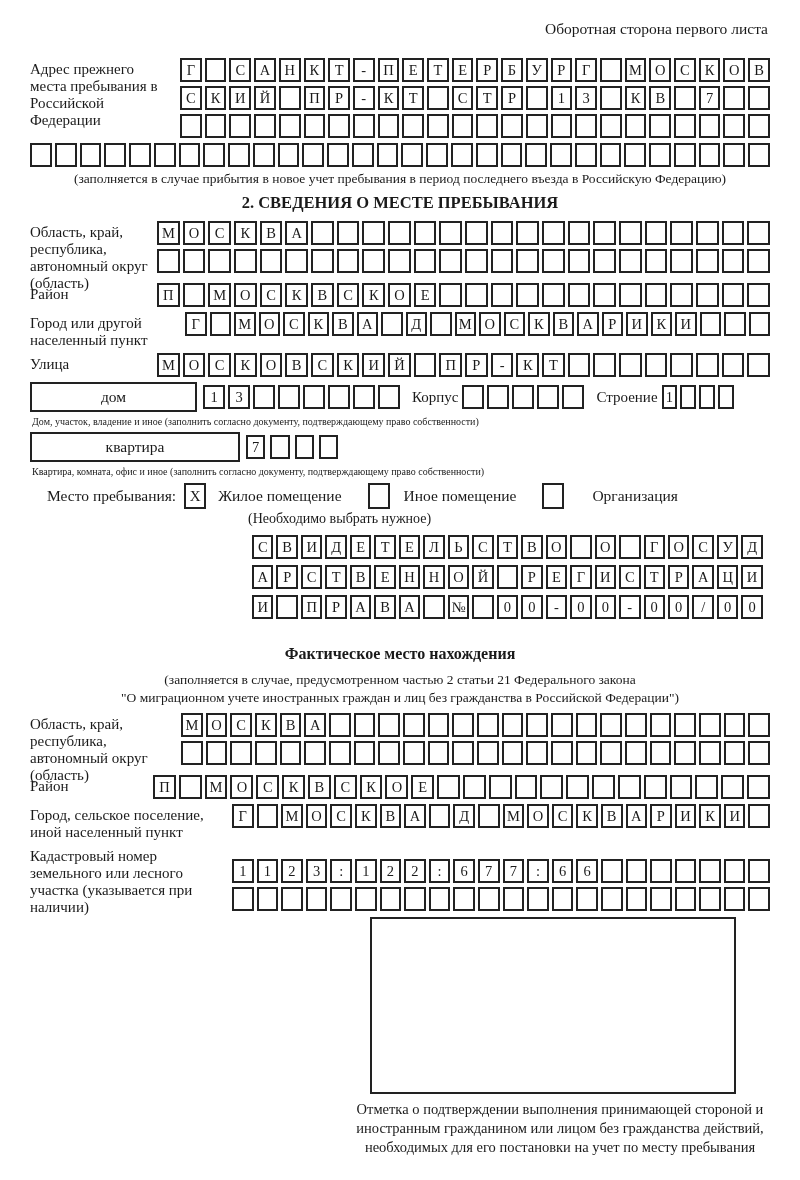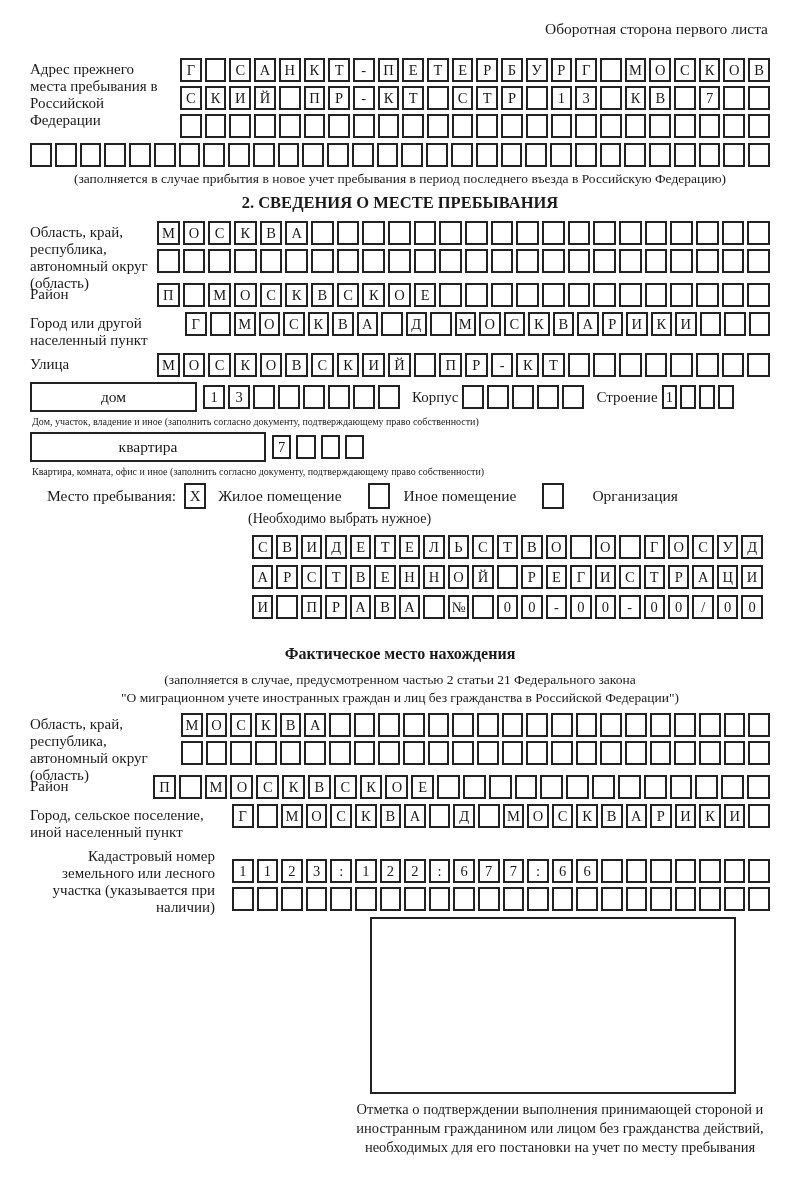--- a/index.html
+++ b/index.html
@@ -374,21 +374,21 @@
     <div class="cells-fixed w72">
         <div class="cell">1</div>
         <div class="cell"></div>
         <div class="cell"></div>
         <div class="cell"></div>
       </div>
   </div>
   <div class="caption-left">Дом, участок, владение и иное (заполнить согласно документу, подтверждающему право собственности)</div>
 
   <div class="house-row">
-    <div class="box-label" style="width:236px;">квартира</div>
+    <div class="box-label" style="width:210px;">квартира</div>
     <div class="gap6"></div>
     <div class="cells-fixed w92" style="gap:5px;">
         <div class="cell">7</div>
         <div class="cell"></div>
         <div class="cell"></div>
         <div class="cell"></div>
       </div>
   </div>
   <div class="caption-left">Квартира, комната, офис и иное (заполнить согласно документу, подтверждающему право собственности)</div>
 
@@ -597,21 +597,21 @@
           <div class="cell">Р</div>
           <div class="cell">И</div>
           <div class="cell">К</div>
           <div class="cell">И</div>
           <div class="cell"></div>
         </div>
     </div>
   </div>
 
   <div class="field" style="margin-bottom:2px;">
-    <div class="flabel" style="width:185px;text-align:right;">Кадастровый номер земельного или лесного участка (указывается при наличии)</div>
+    <div class="flabel" style="width:185px;">Кадастровый номер земельного или лесного участка (указывается при наличии)</div>
     <div class="cellrows ml202" style="padding-top:14px;">
       <div class="cellrow">
           <div class="cell">1</div>
           <div class="cell">1</div>
           <div class="cell">2</div>
           <div class="cell">3</div>
           <div class="cell">:</div>
           <div class="cell">1</div>
           <div class="cell">2</div>
           <div class="cell">2</div>

